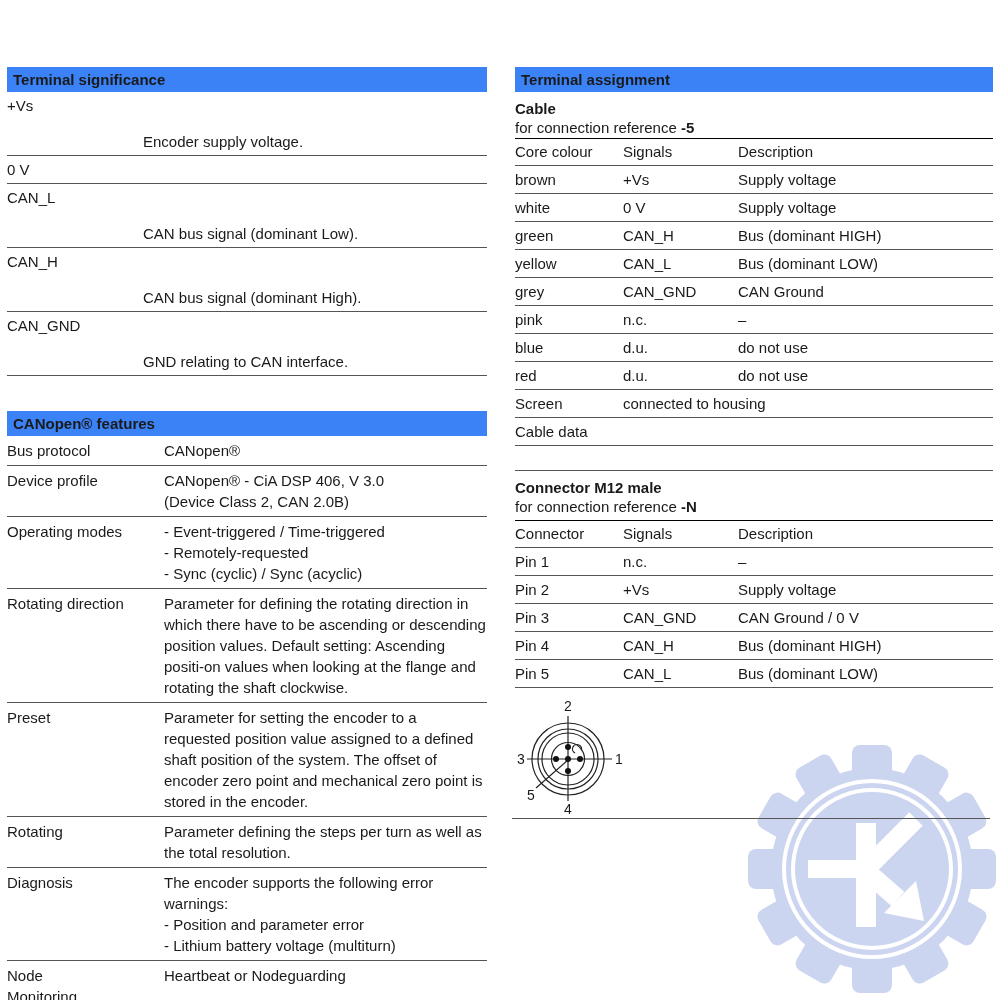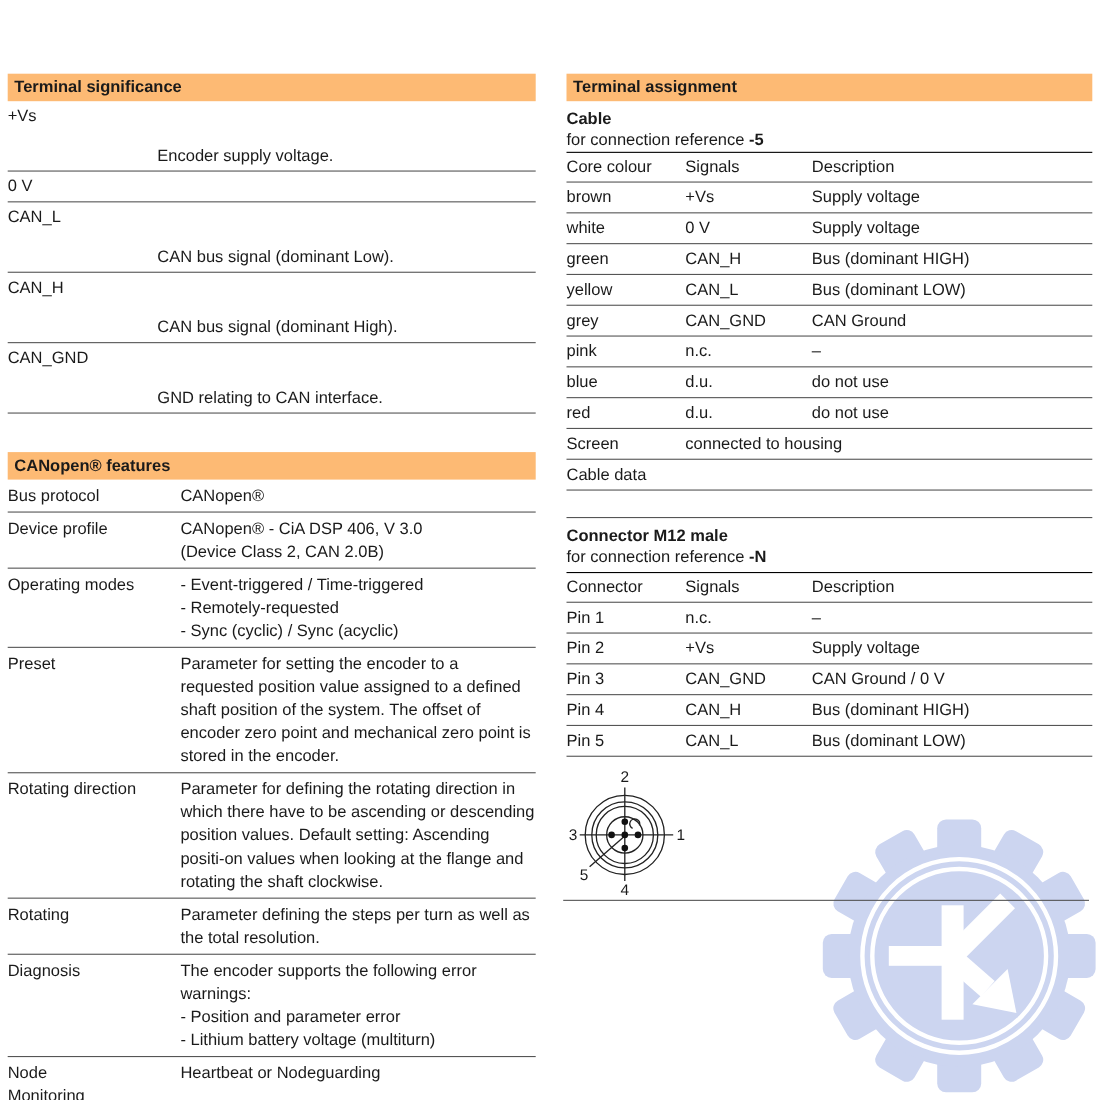--- a/index.html
+++ b/index.html
@@ -7,21 +7,21 @@
     width:1000px;height:1000px;position:relative;overflow:hidden;
     background:#ffffff;color:#1a1a1a;
     font-family:"Liberation Sans","DejaVu Sans",sans-serif;
     font-size:15px;
   }
   .col{position:absolute;top:67px;z-index:1;}
   .col-left{left:7px;width:480px;}
   .col-right{left:515px;width:478px;}
 
   .bar{
-    background:#fdba74;height:25px;line-height:25px;
+    background:#3b82f6;height:25px;line-height:25px;
     padding-left:6px;font-weight:bold;font-size:15px;
   }
 
   
   .ts-row{display:flex;border-bottom:1px solid #555;padding:4px 0 3px;line-height:20px;}
   .ts-term{width:136px;flex:none;}
   .ts-desc{flex:1;margin-top:36px;}
 
   
   .feat-bar{margin-top:35px;}
@@ -118,26 +118,26 @@
       <span class="feat-value">CANopen® - CiA DSP 406, V 3.0
 (Device Class 2, CAN 2.0B)</span>
     </div>
     <div class="feat-row">
       <span class="feat-label">Operating modes</span>
       <span class="feat-value">- Event-triggered / Time-triggered
 - Remotely-requested
 - Sync (cyclic) / Sync (acyclic)</span>
     </div>
     <div class="feat-row">
+      <span class="feat-label">Rotating direction</span>
+      <span class="feat-value">Parameter for defining the rotating direction in which there have to be ascending or descending position values. Default setting: Ascending positi-on values when looking at the flange and rotating the shaft clockwise.</span>
+    </div>
+    <div class="feat-row">
       <span class="feat-label">Preset</span>
       <span class="feat-value">Parameter for setting the encoder to a requested position value assigned to a defined shaft position of the system. The offset of encoder zero point and mechanical zero point is stored in the encoder.</span>
-    </div>
-    <div class="feat-row">
-      <span class="feat-label">Rotating direction</span>
-      <span class="feat-value">Parameter for defining the rotating direction in which there have to be ascending or descending position values. Default setting: Ascending positi-on values when looking at the flange and rotating the shaft clockwise.</span>
     </div>
     <div class="feat-row">
       <span class="feat-label">Rotating</span>
       <span class="feat-value">Parameter defining the steps per turn as well as the total resolution.</span>
     </div>
     <div class="feat-row">
       <span class="feat-label">Diagnosis</span>
       <span class="feat-value">The encoder supports the following error warnings:
 - Position and parameter error
 - Lithium battery voltage (multiturn)</span>

